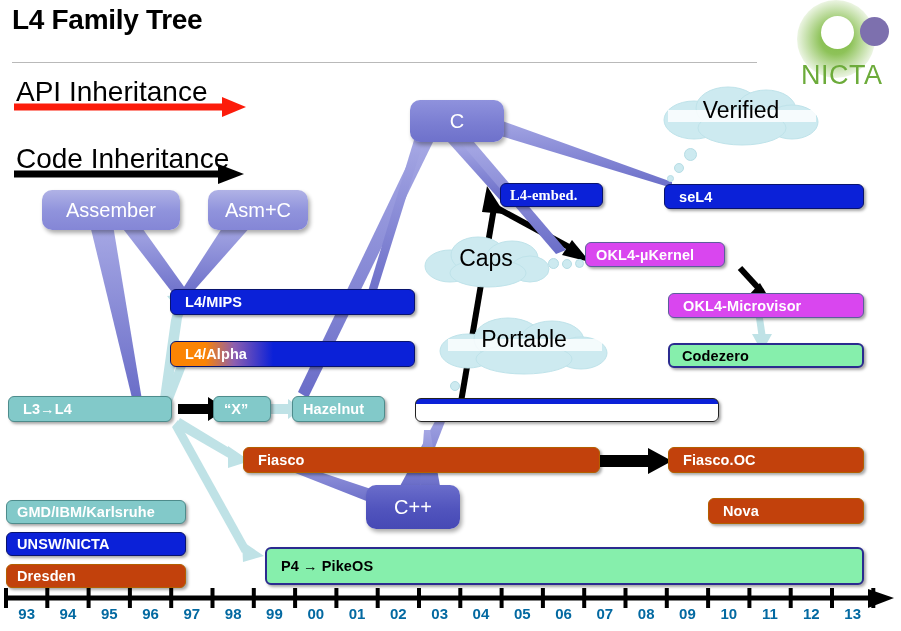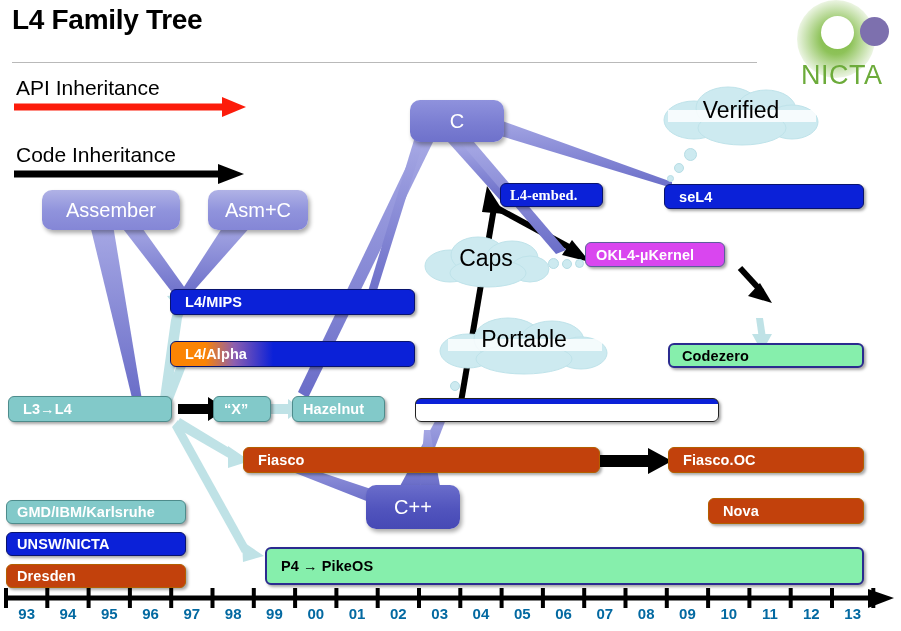--- a/index.html
+++ b/index.html
@@ -38,21 +38,21 @@
   #logo-purple-dot {
     position:absolute; left:65px; top:15px; width:29px; height:29px;
     border-radius:50%; background:#7d70ae;
   }
   #logo-text {
     position:absolute; left:6px; top:58px;
     font-size:27px; color:#6cab3a; letter-spacing:0.5px;
   }
 
   
-  .leg-label { position:absolute; font-size:21px; color:#000; white-space:nowrap; }
+  .leg-label { position:absolute; font-size:28px; color:#000; white-space:nowrap; }
   .leg-arrow { position:absolute; }
 
   
   .bar {
     position:absolute;
     border-radius:6px;
     display:flex; align-items:center;
     font-size:14.5px; font-weight:bold;
     color:#ffffff;
     padding-left:14px;
@@ -292,20 +292,23 @@
 
   <div class="bar blue" style="left:500px; top:183px; width:103px; height:24px; padding-left:9px;font-family:Liberation Serif, serif;">
     <span>L4-embed.</span>
   </div>
   <div class="bar blue" style="left:664px; top:184px; width:200px; height:25px;">
     <span>seL4</span>
   </div>
 
   <div class="bar purple" style="left:585px; top:242px; width:140px; height:25px; padding-left:10px;">
     <span>OKL4-µKernel</span>
+  </div>
+  <div class="bar purple" style="left:668px; top:293px; width:196px; height:25px;">
+    <span>OKL4-Microvisor</span>
   </div>
   <div class="bar white" style="left:668px; top:343px; width:196px; height:25px; padding-left:12px;">
     <span>Codezero</span>
   </div>
 
   <div class="bar whiteblue" style="left:415px; top:398px; width:304px; height:24px;">
     <span></span>
   </div>
 
   <div class="bar orange" style="left:243px; top:447px; width:357px; height:26px;">

